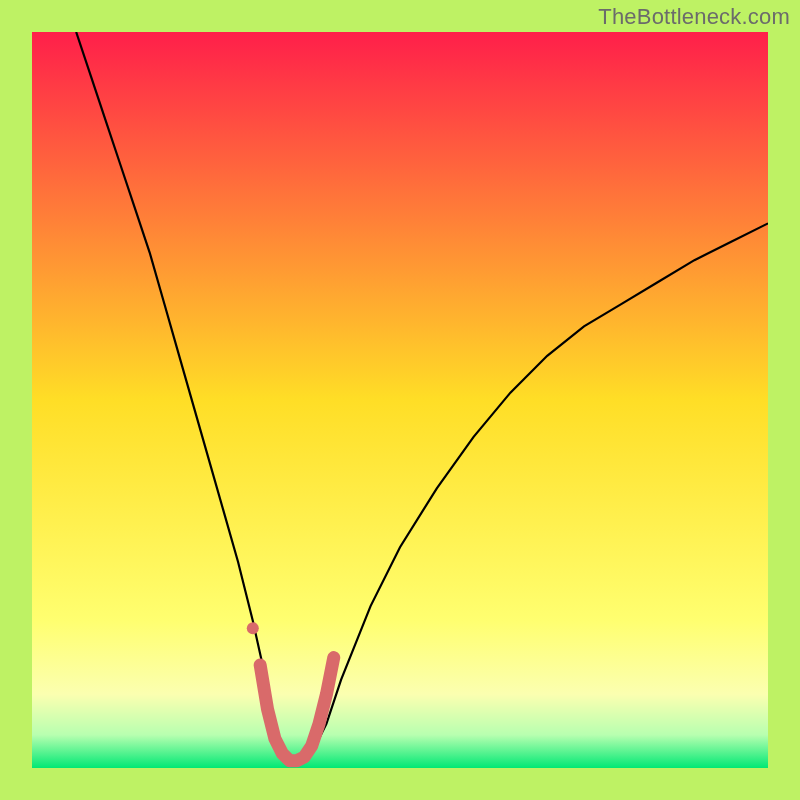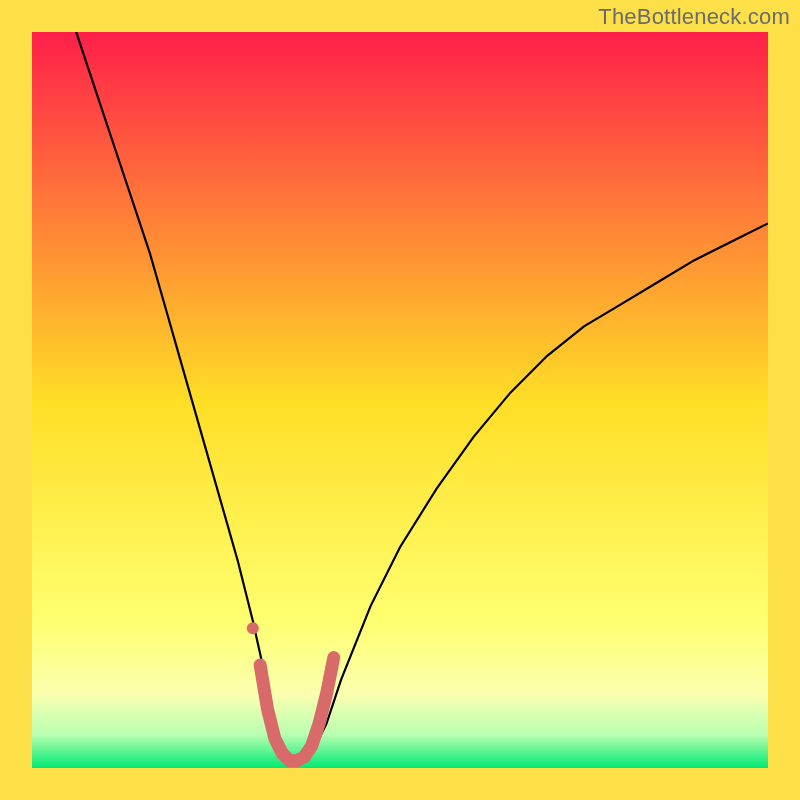--- a/index.html
+++ b/index.html
@@ -7,21 +7,21 @@
     padding: 0;
     width: 800px;
     height: 800px;
     background: #000;
     overflow: hidden;
     font-family: Arial, Helvetica, sans-serif;
   }
   .frame {
     position: absolute;
     inset: 0;
-    background: #fde047;
+    background: #bef264;
   }
   .plot {
     position: absolute;
     left: 32px;
     top: 32px;
     width: 736px;
     height: 736px;
   }
   .watermark {
     position: absolute;

